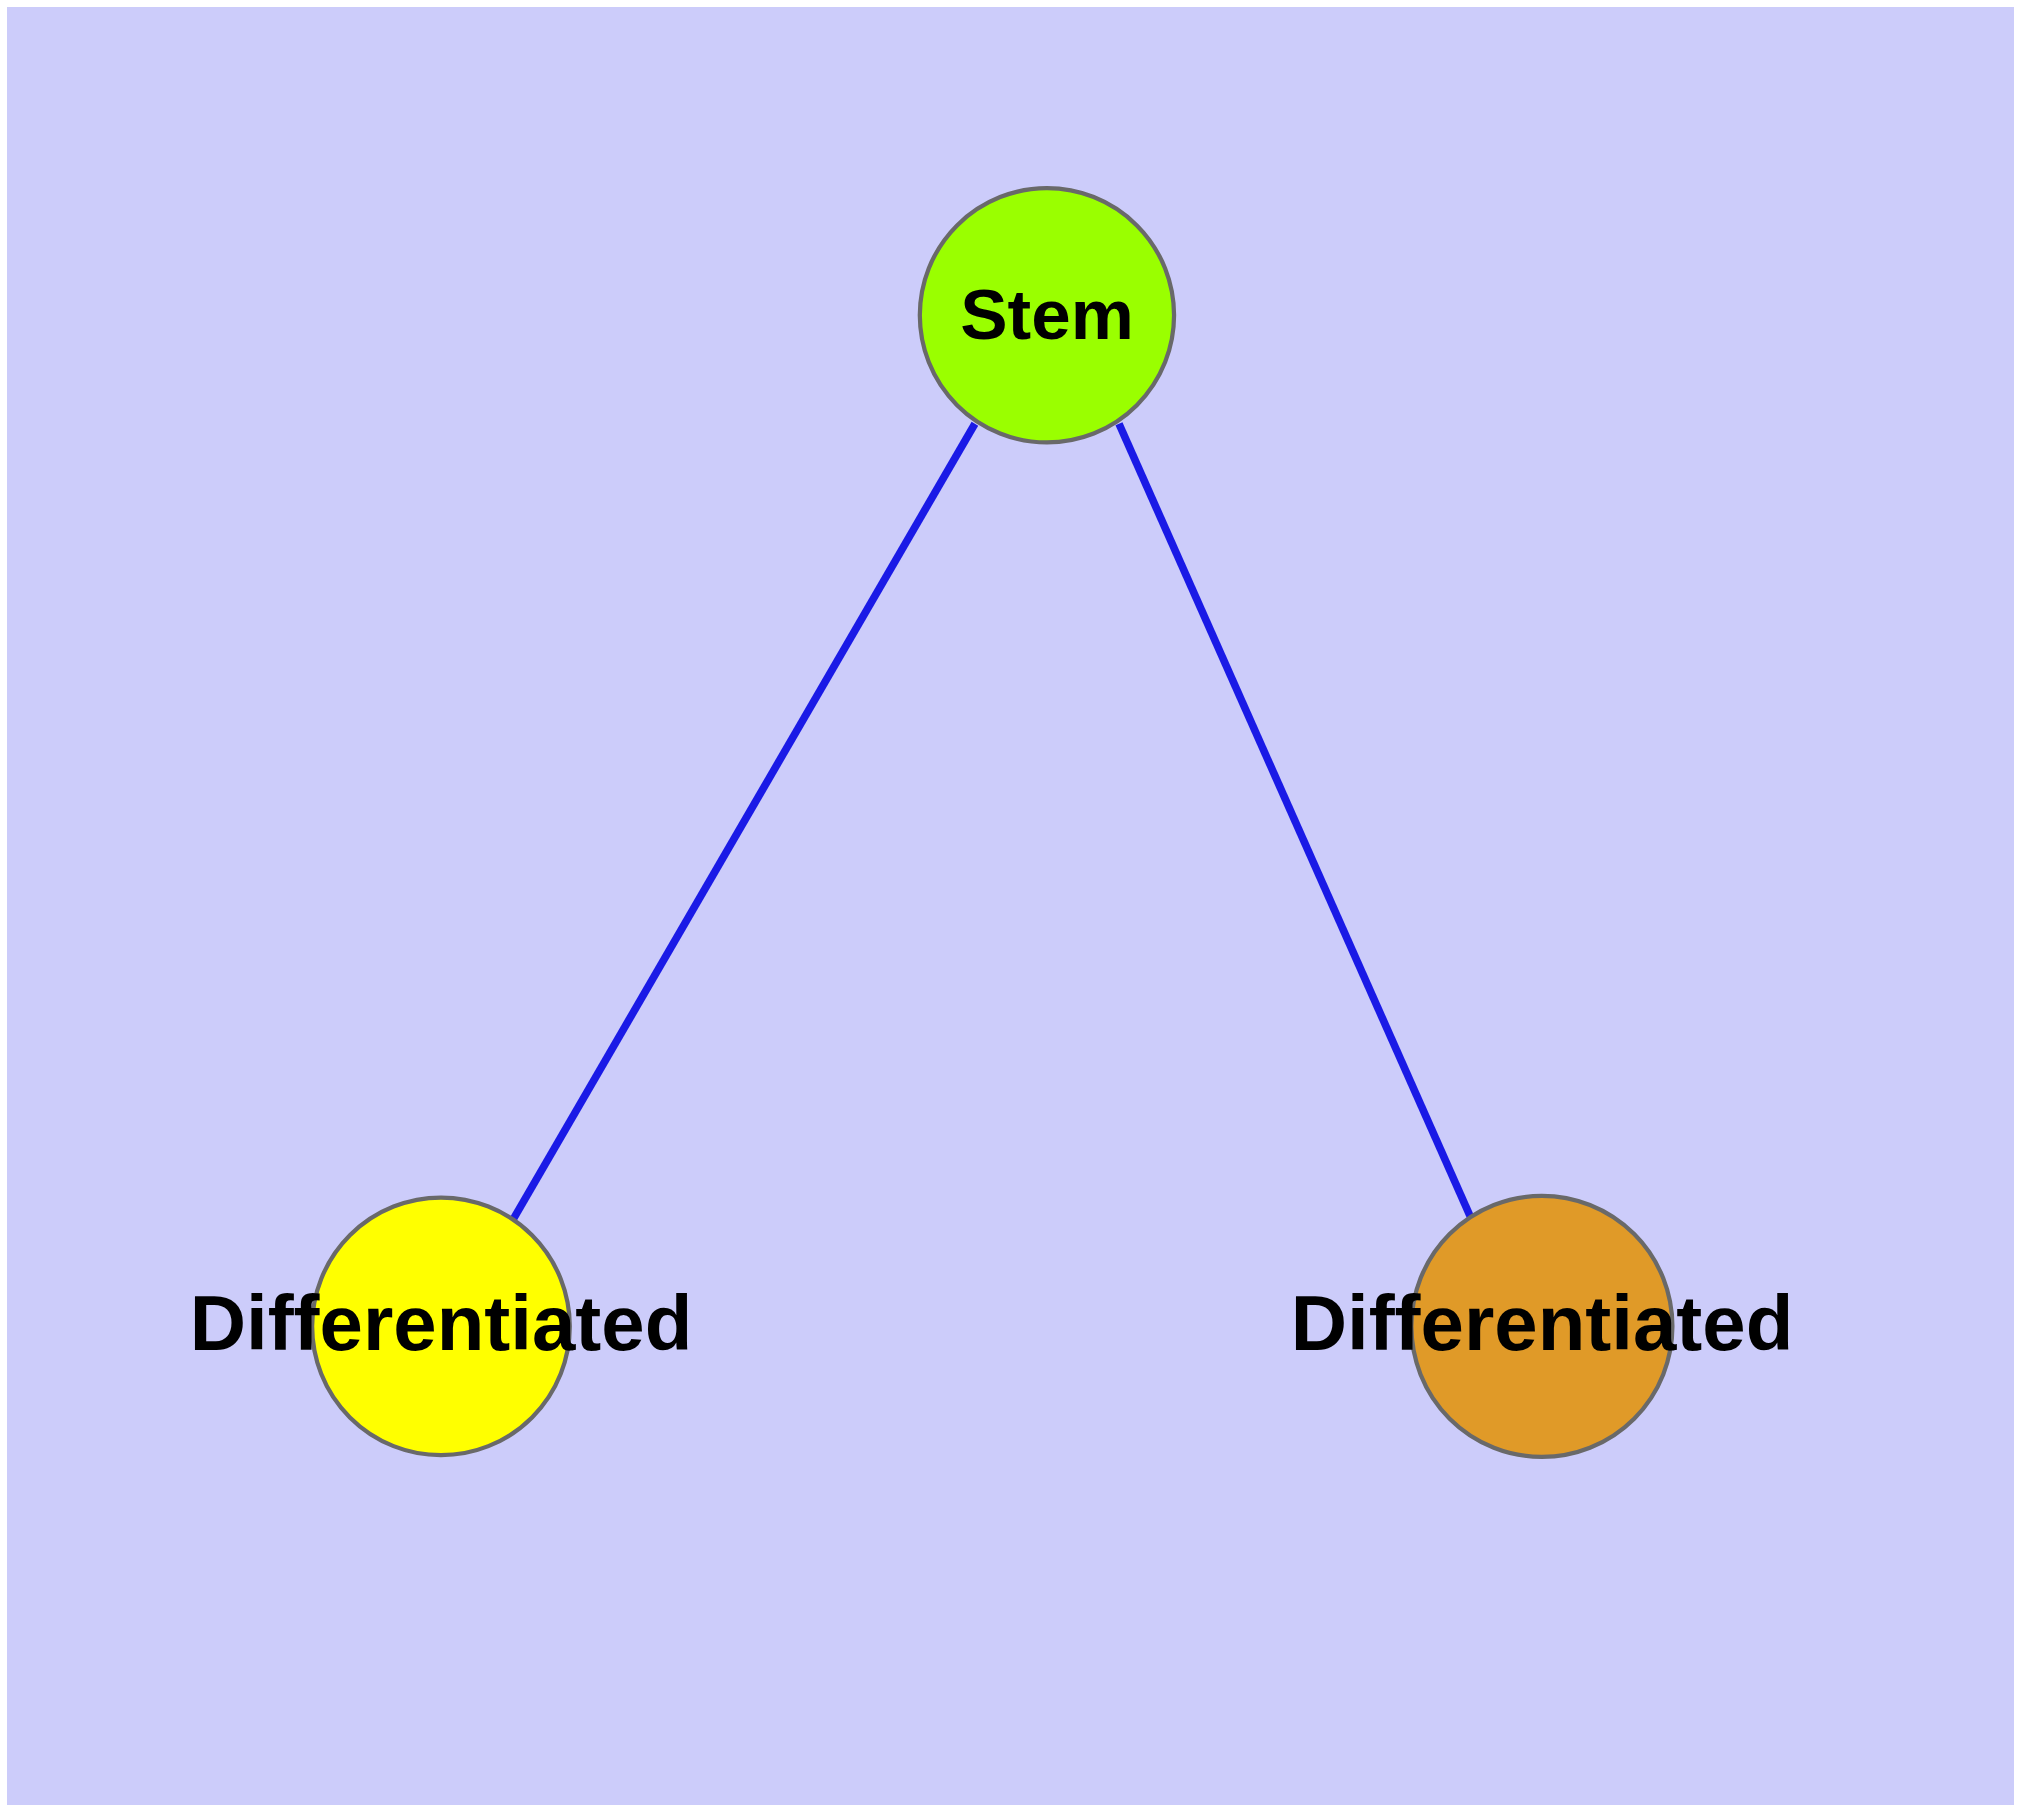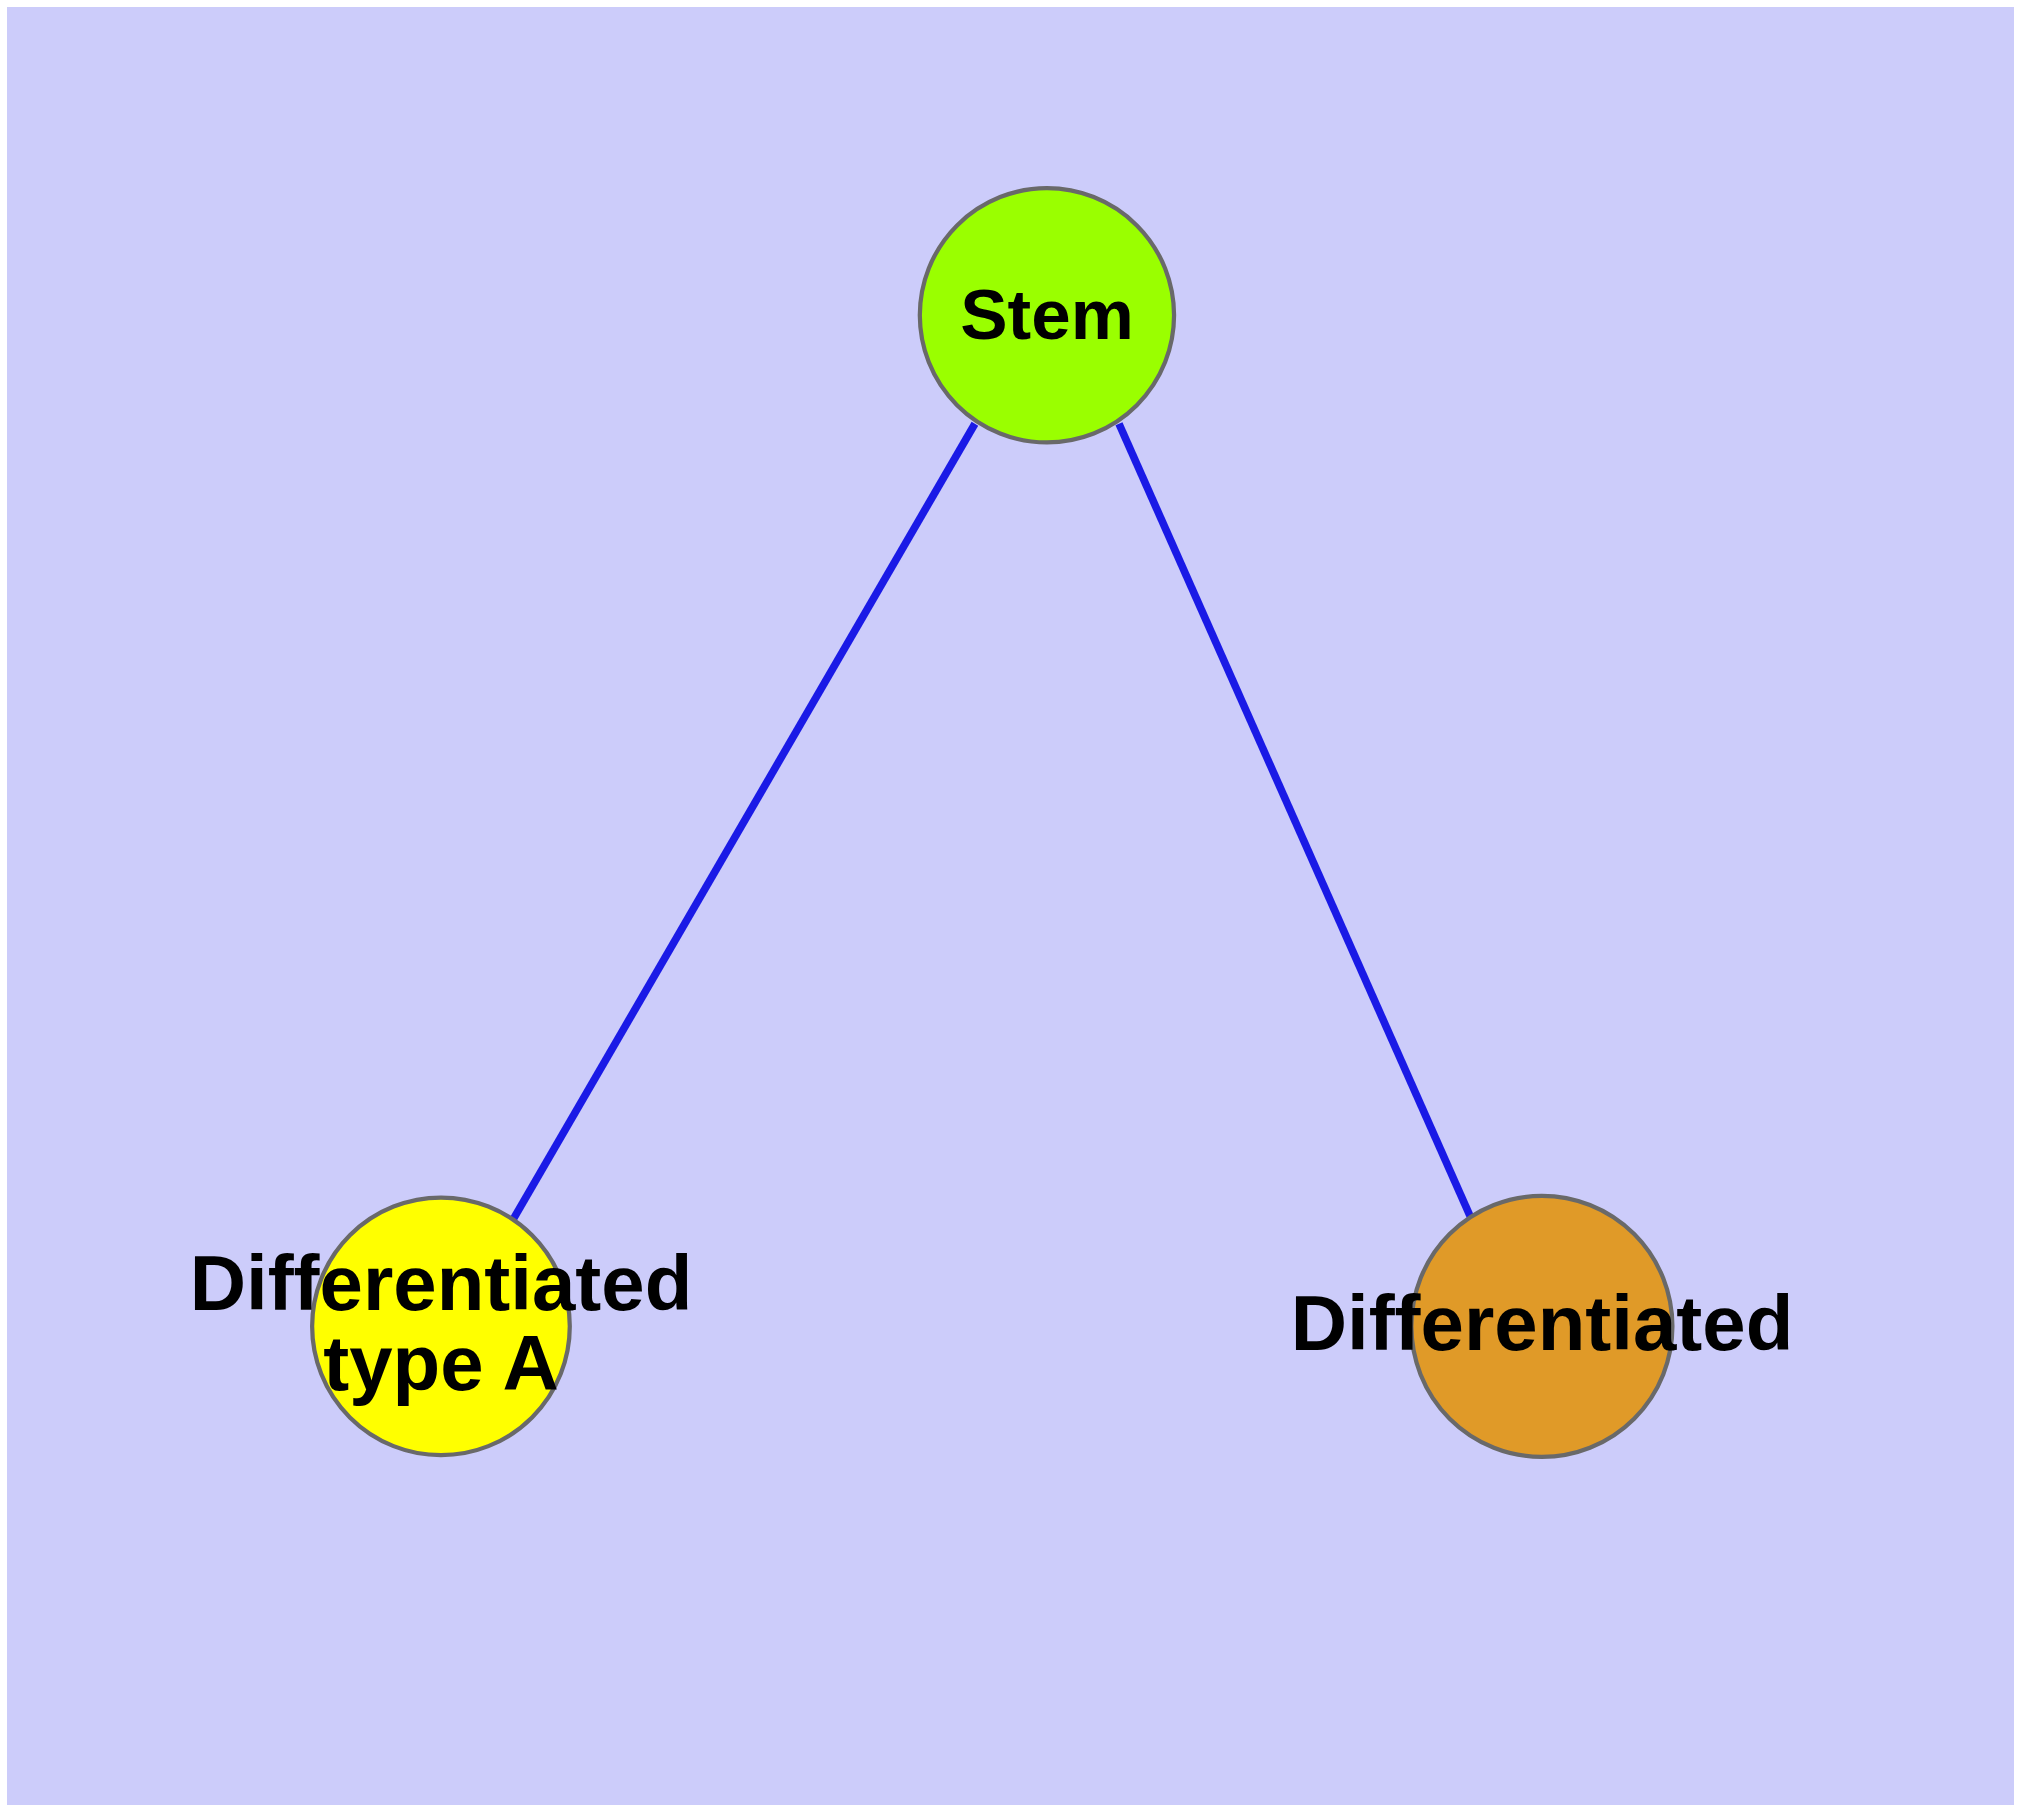--- a/index.html
+++ b/index.html
@@ -90,21 +90,20 @@
       <circle class="node-circle" cx="1235" cy="372" r="150" fill="#9aff00"></circle>
     </g>
   </svg>
 
   <div class="node-label" id="label-stem">
     <span class="label-line">Stem</span>
   </div>
 
   <div class="node-label" id="label-type-a">
     <span class="label-line">Differentiated</span>
-    <span class="label-line">type A</span>
   </div>
 
   <div class="node-label" id="label-type-b">
     <span class="label-line">Differentiated</span>
   </div>
 
 </div>
 
 
 </body></html>

